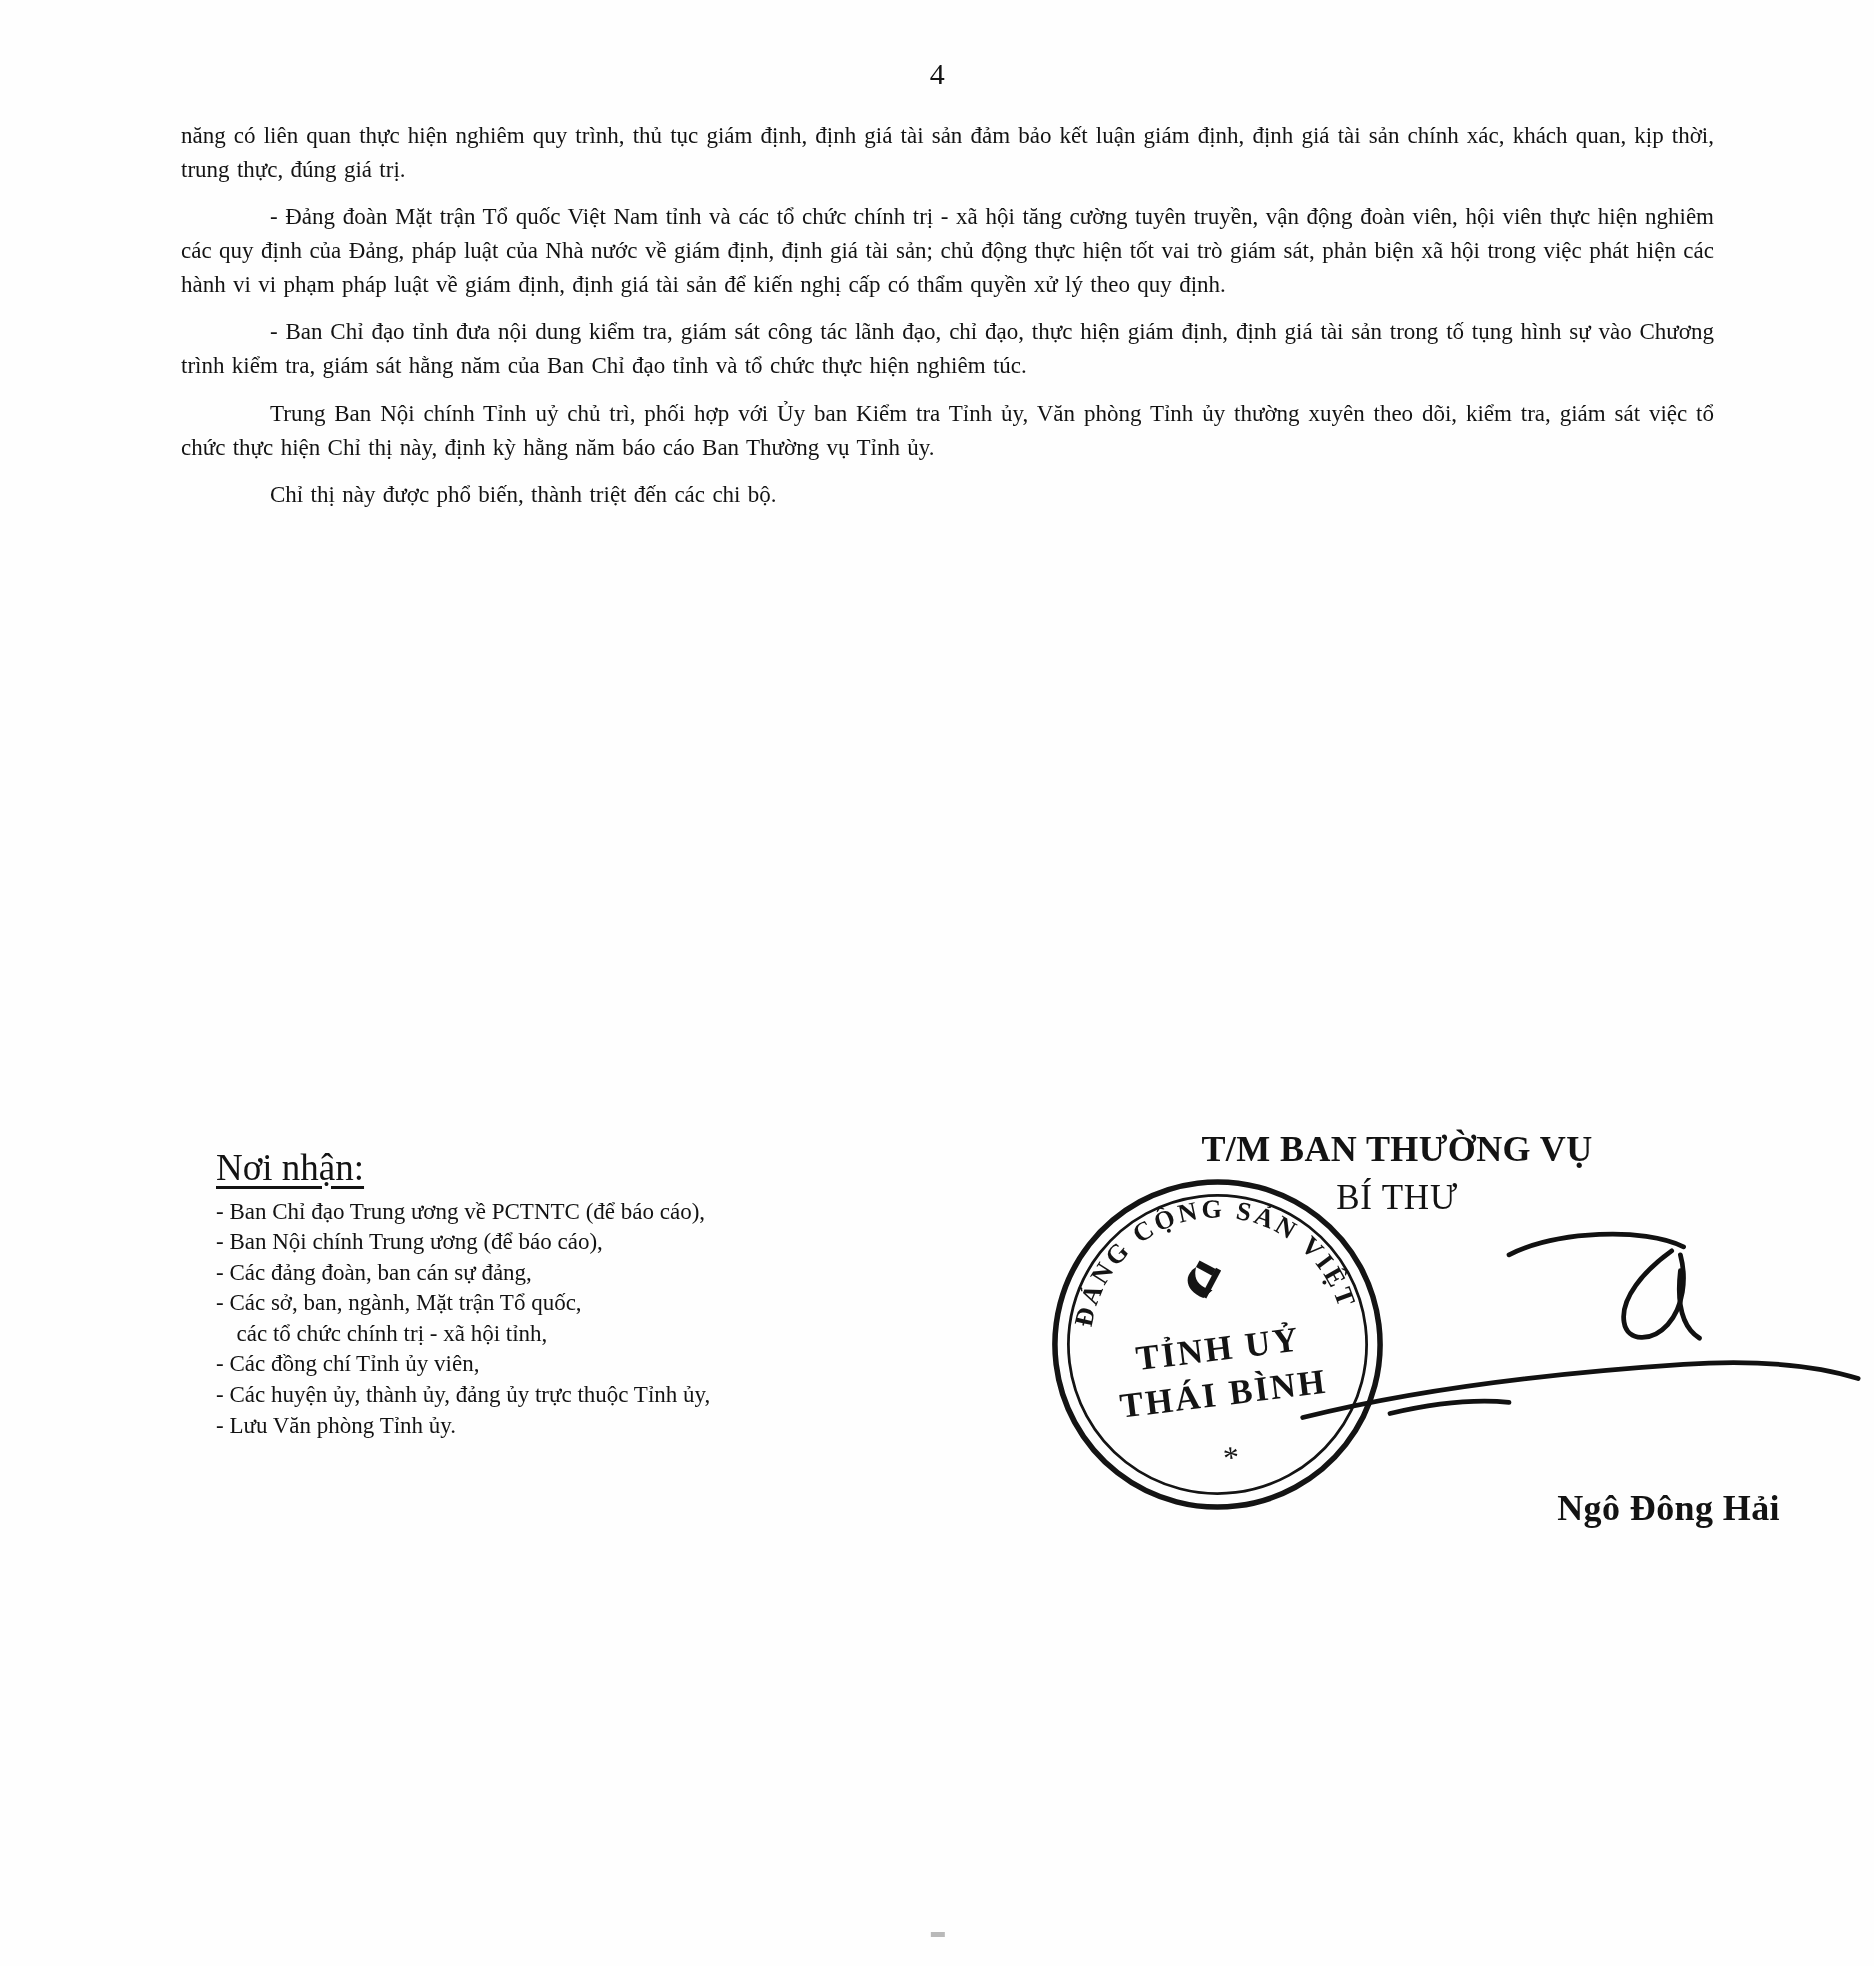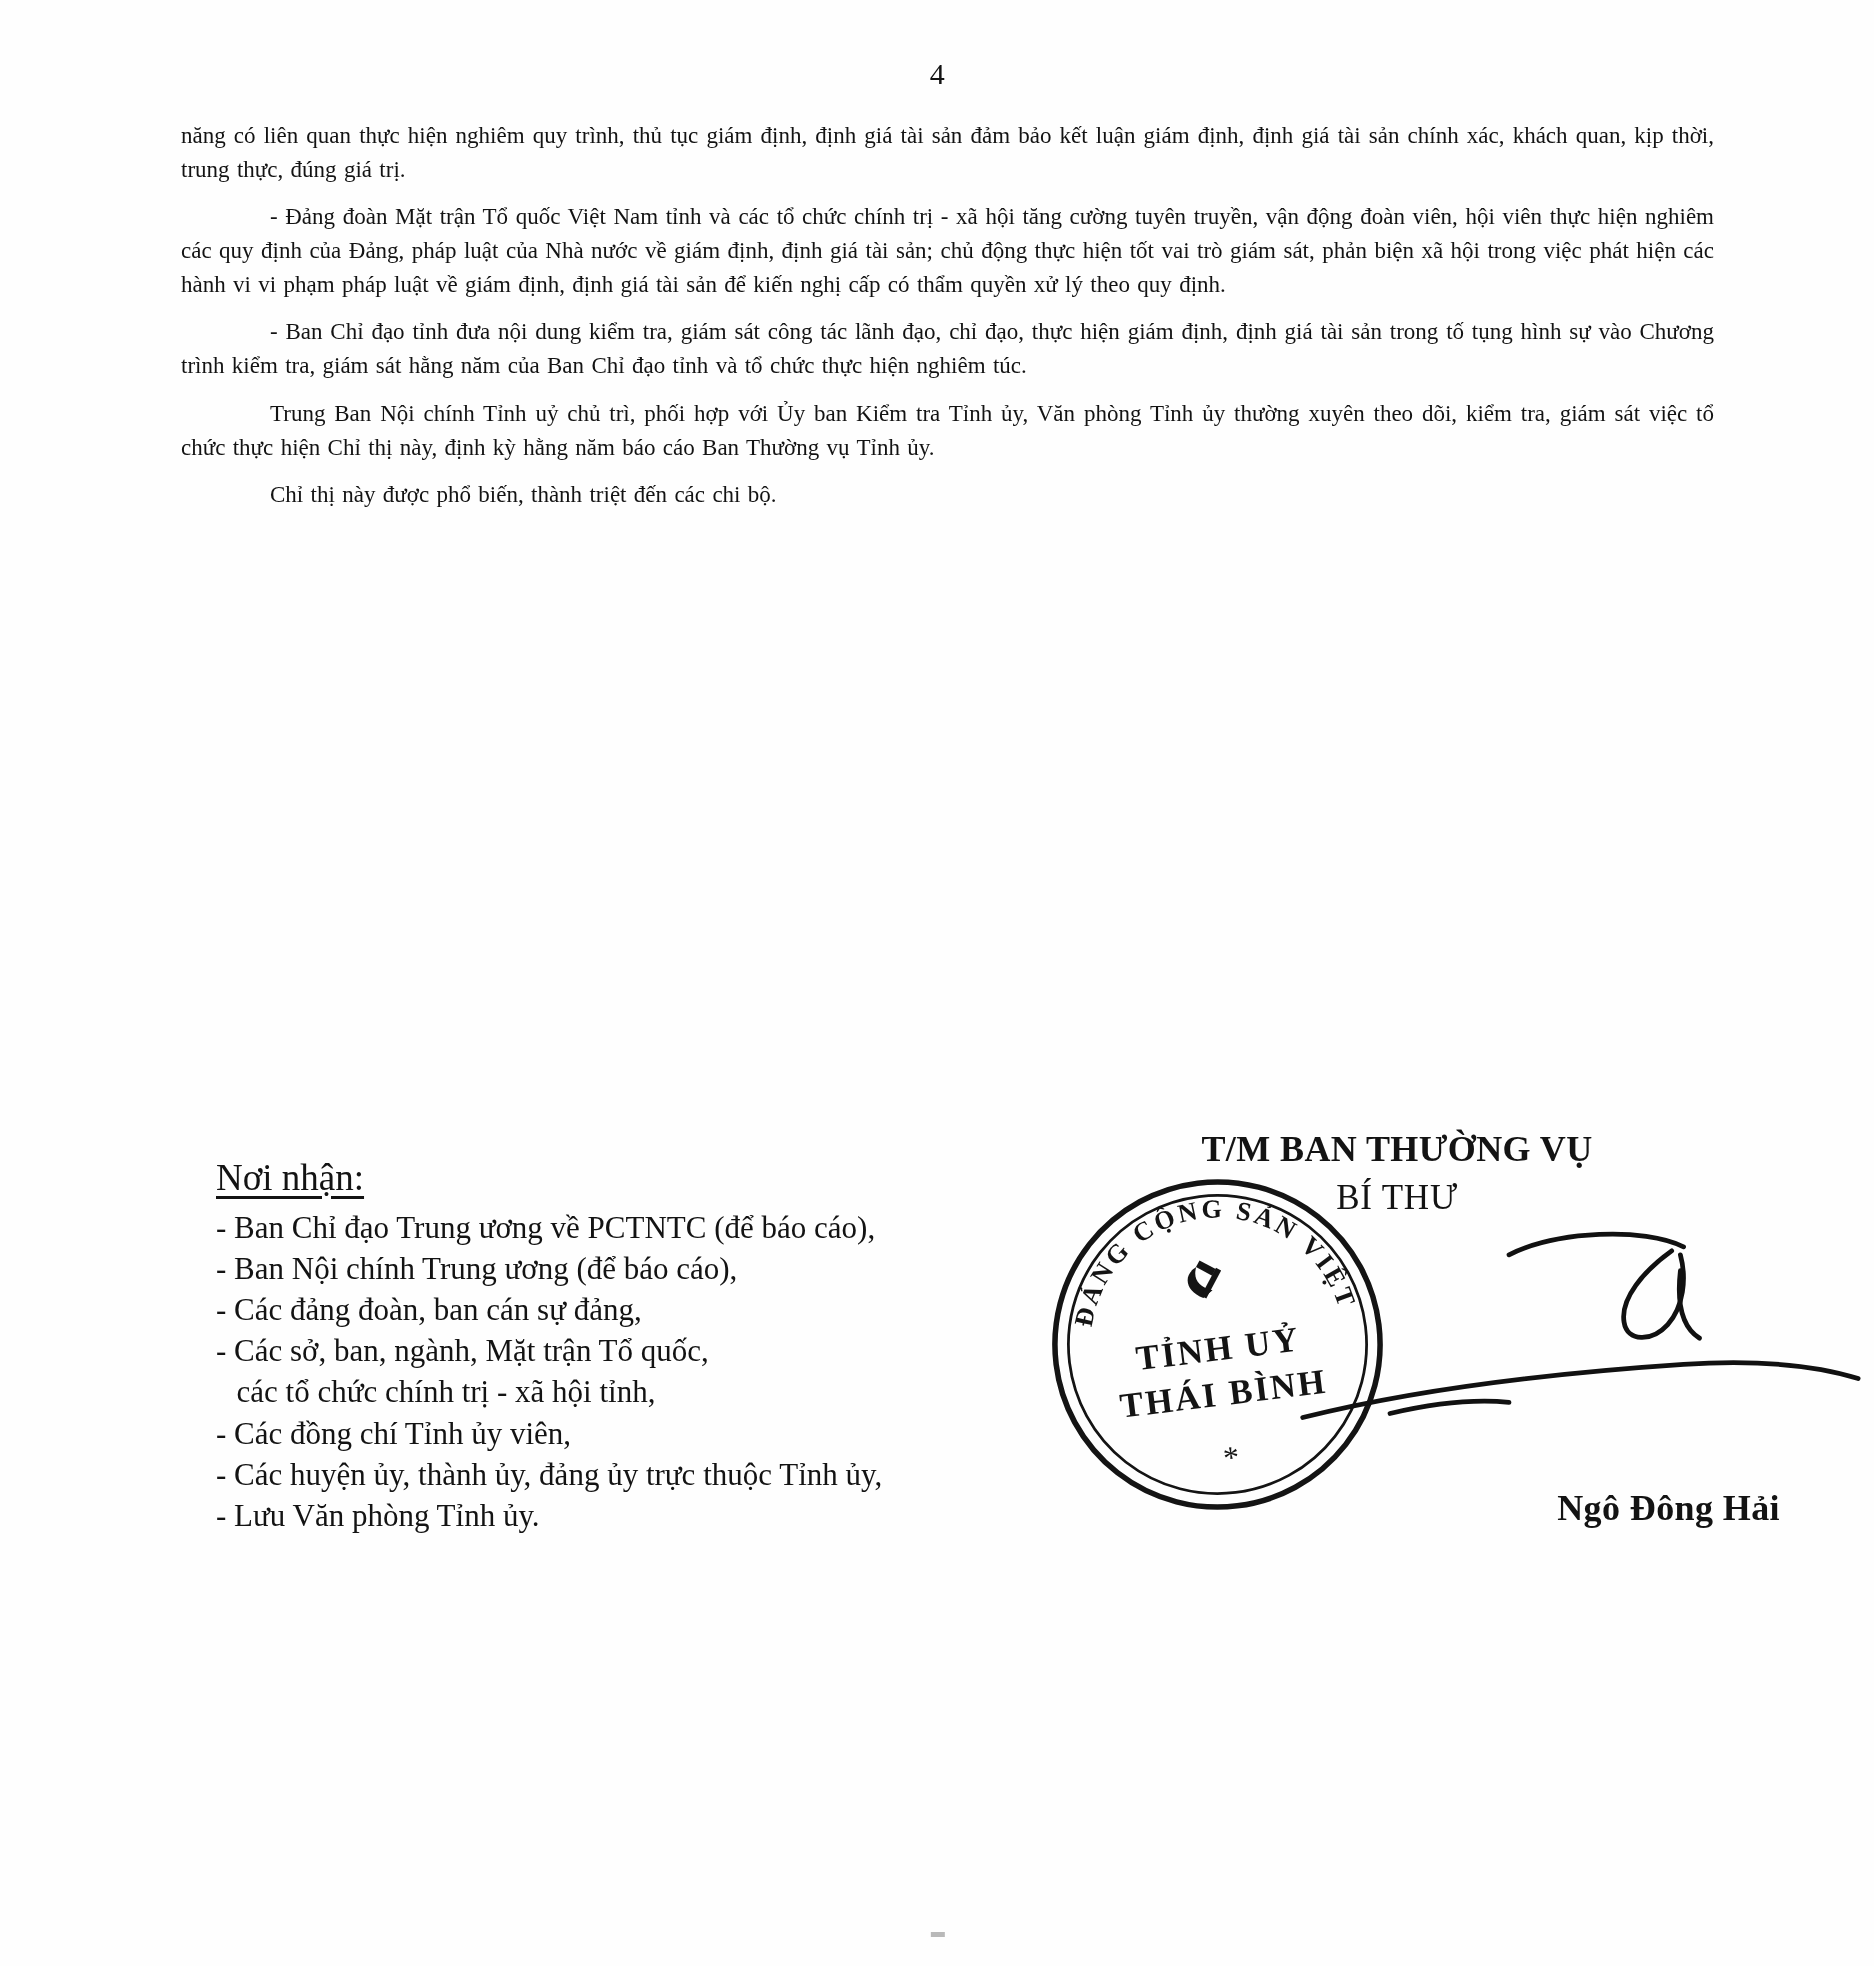--- a/index.html
+++ b/index.html
@@ -63,29 +63,28 @@
     position: absolute;
     left: 216px;
     top: 17.5px;
     width: 873px;
   }
   .recipients-title {
     font-size: 37px;
     text-decoration: underline;
     text-underline-offset: 5.6px;
     margin-bottom: 8px;
-    margin-top: 10px;
   }
   .recipients ul {
     list-style: none;
     margin: 0;
     padding: 0;
   }
   .recipients li {
-    font-size: 31px;
+    font-size: 23px;
     line-height: 1.33;
     white-space: nowrap;
   }
   .recipients li.sub {
     padding-left: 20.6px;
   }
 
   .signature {
     position: absolute;
     left: 1024px;

